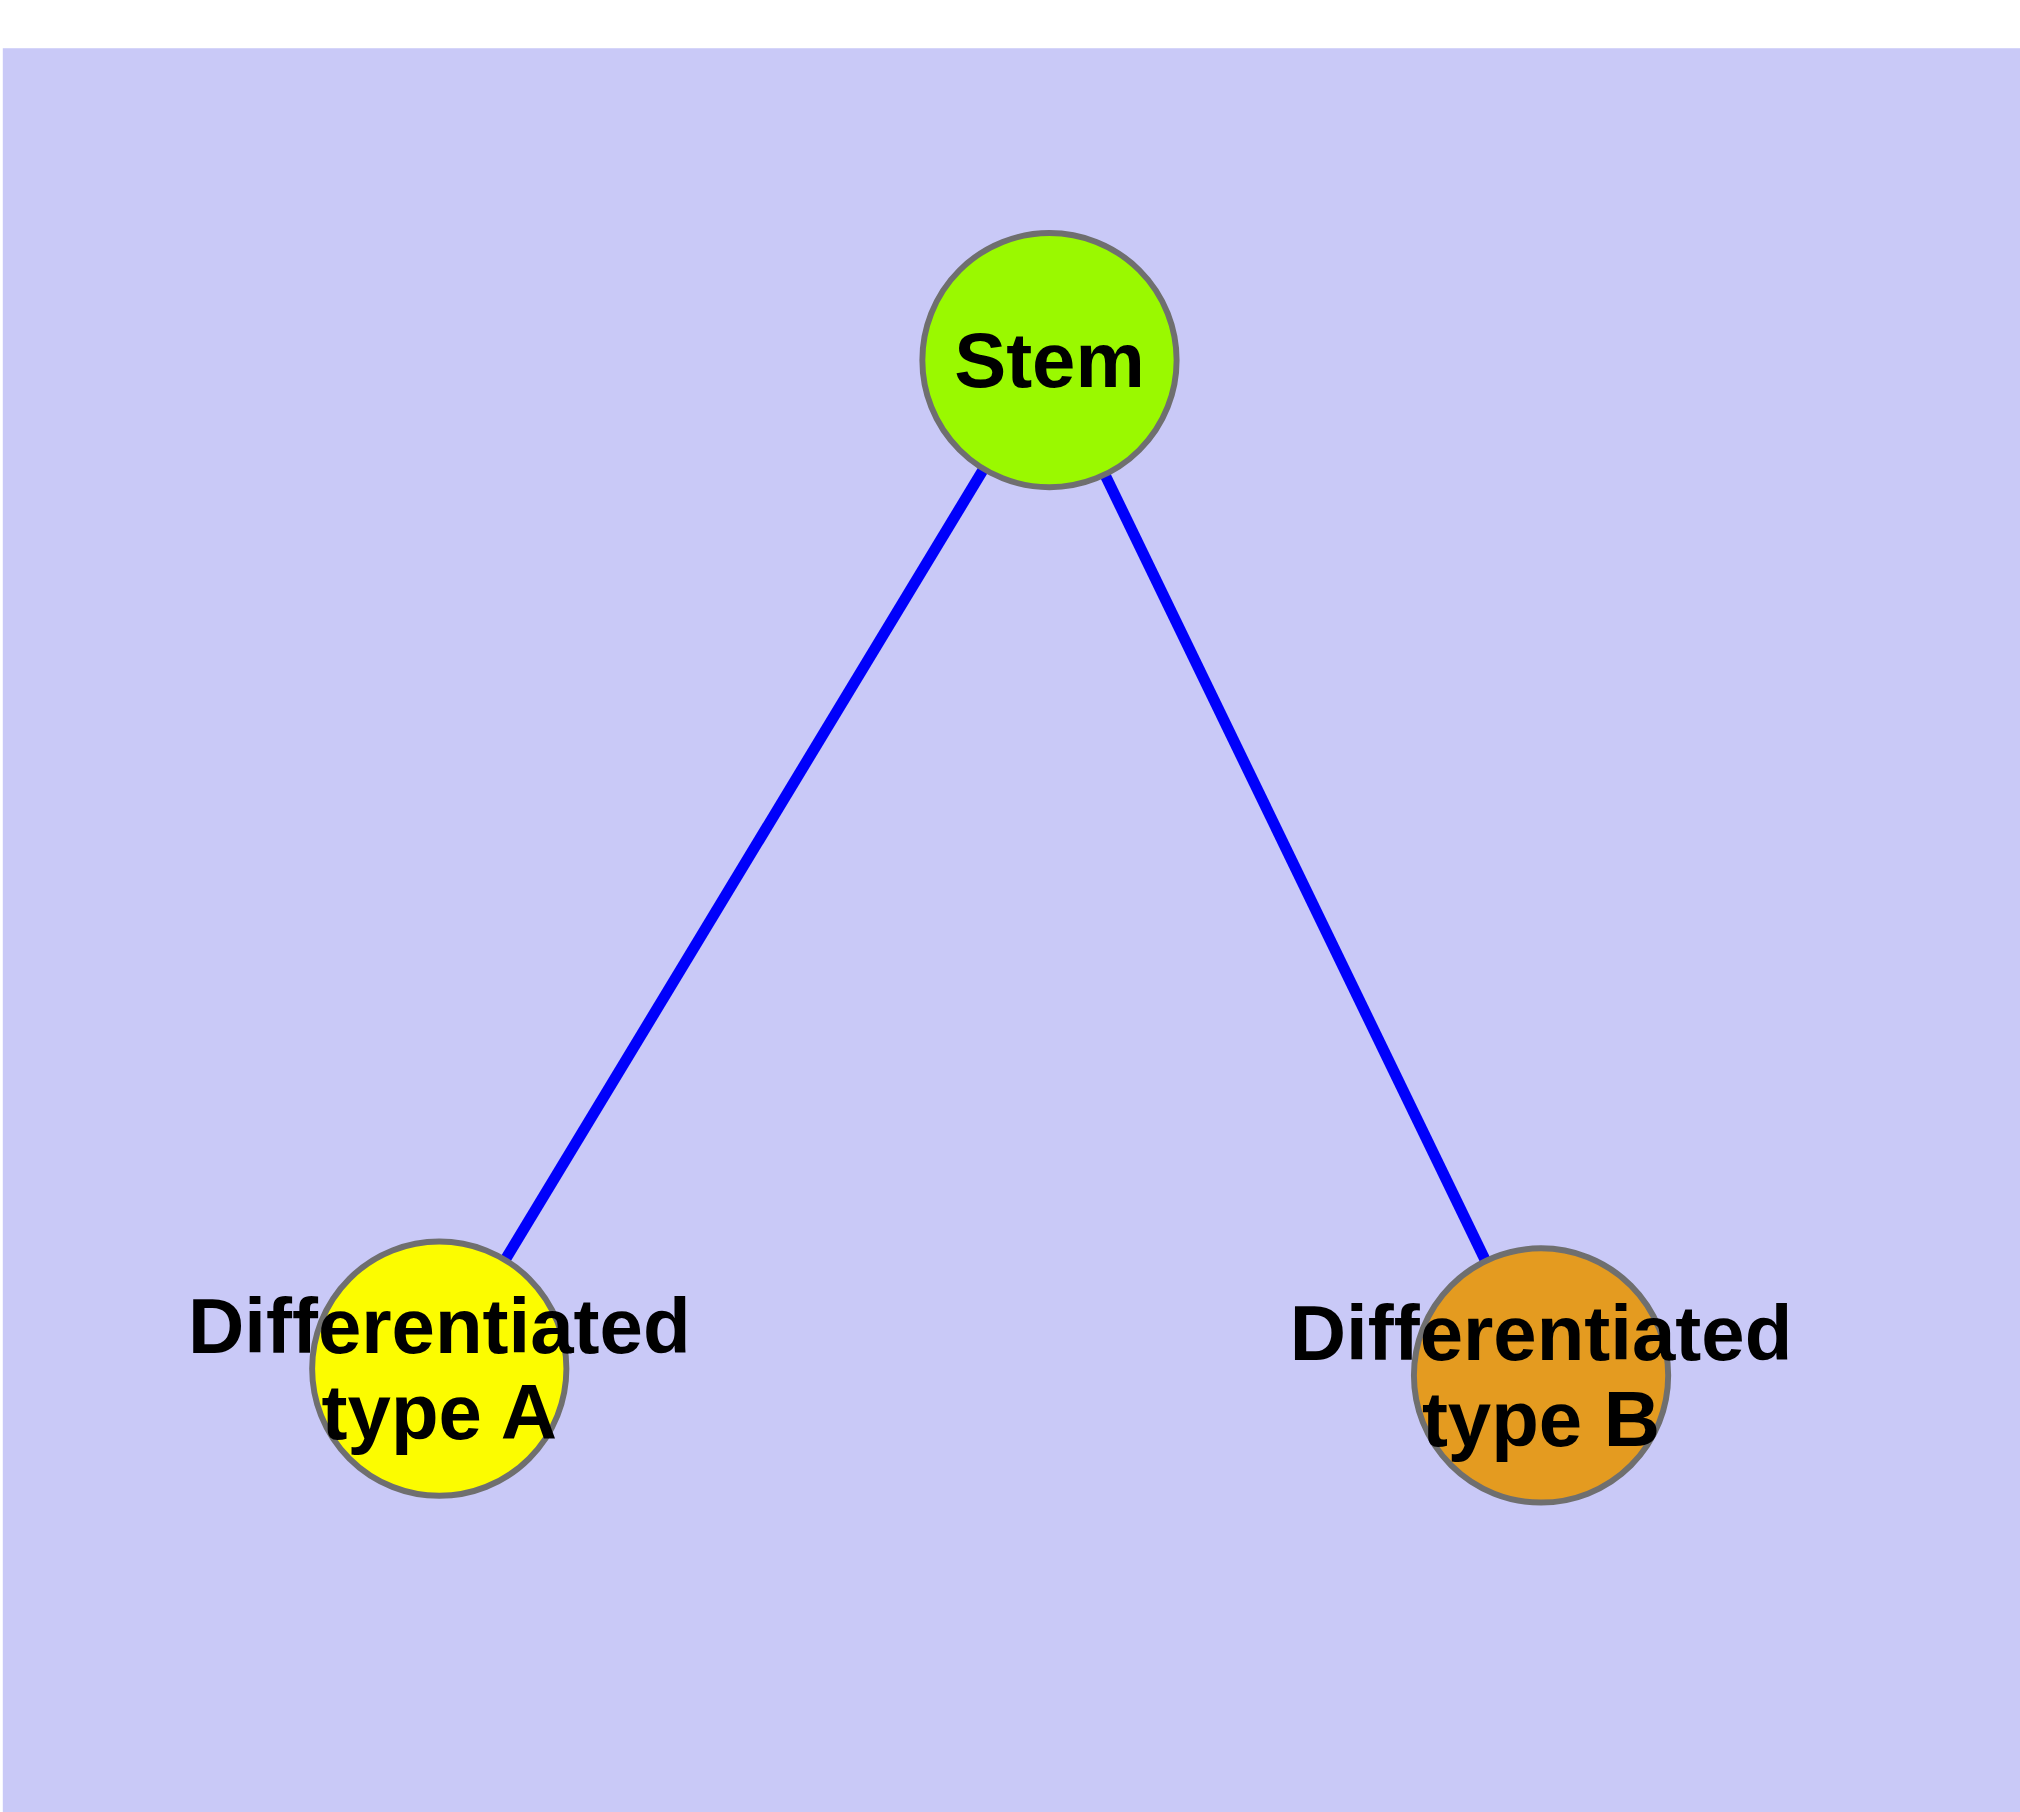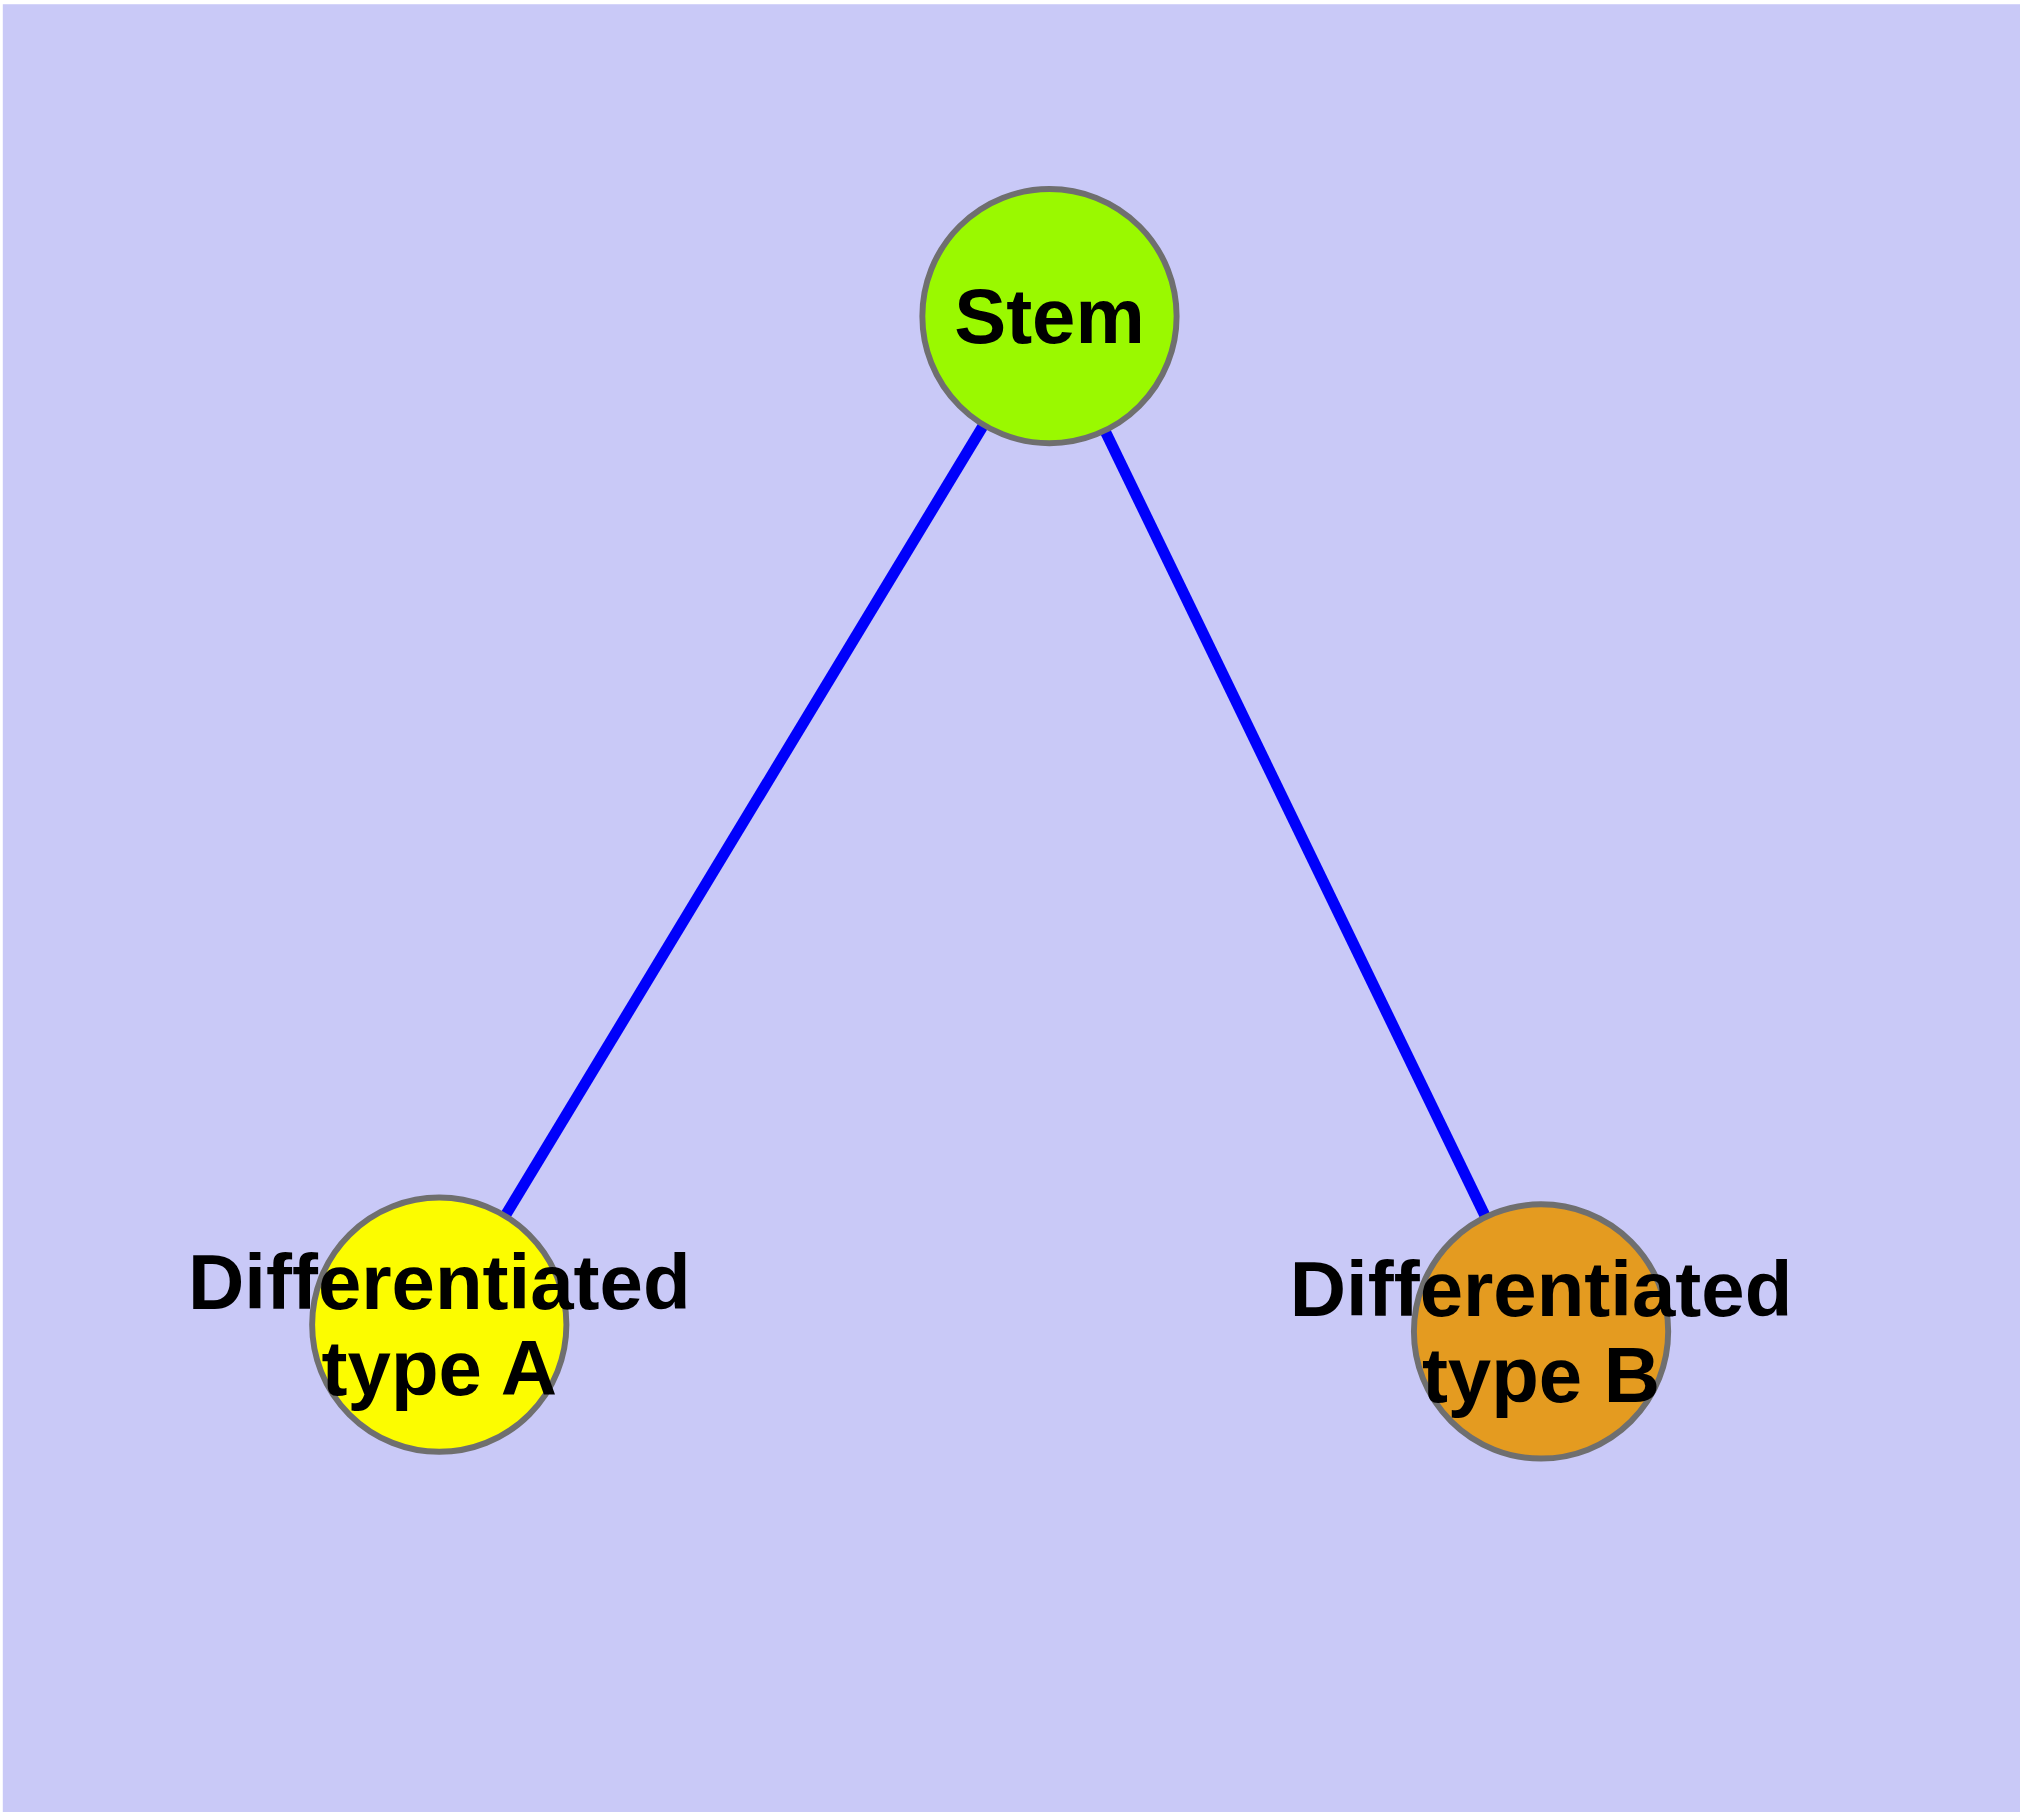--- a/index.html
+++ b/index.html
@@ -7,20 +7,21 @@
     padding: 0;
     background: #ffffff;
     width: 2021px;
     height: 1812px;
     overflow: hidden;
   }
   .diagram-wrap {
     position: relative;
     width: 2021px;
     height: 1612px;
+    margin-top: 44px;
   }
   svg {
     display: block;
   }
   .node-label {
     font-family: "Liberation Sans", sans-serif;
     font-weight: bold;
     font-size: 92px;
     fill: #000000;
   }

